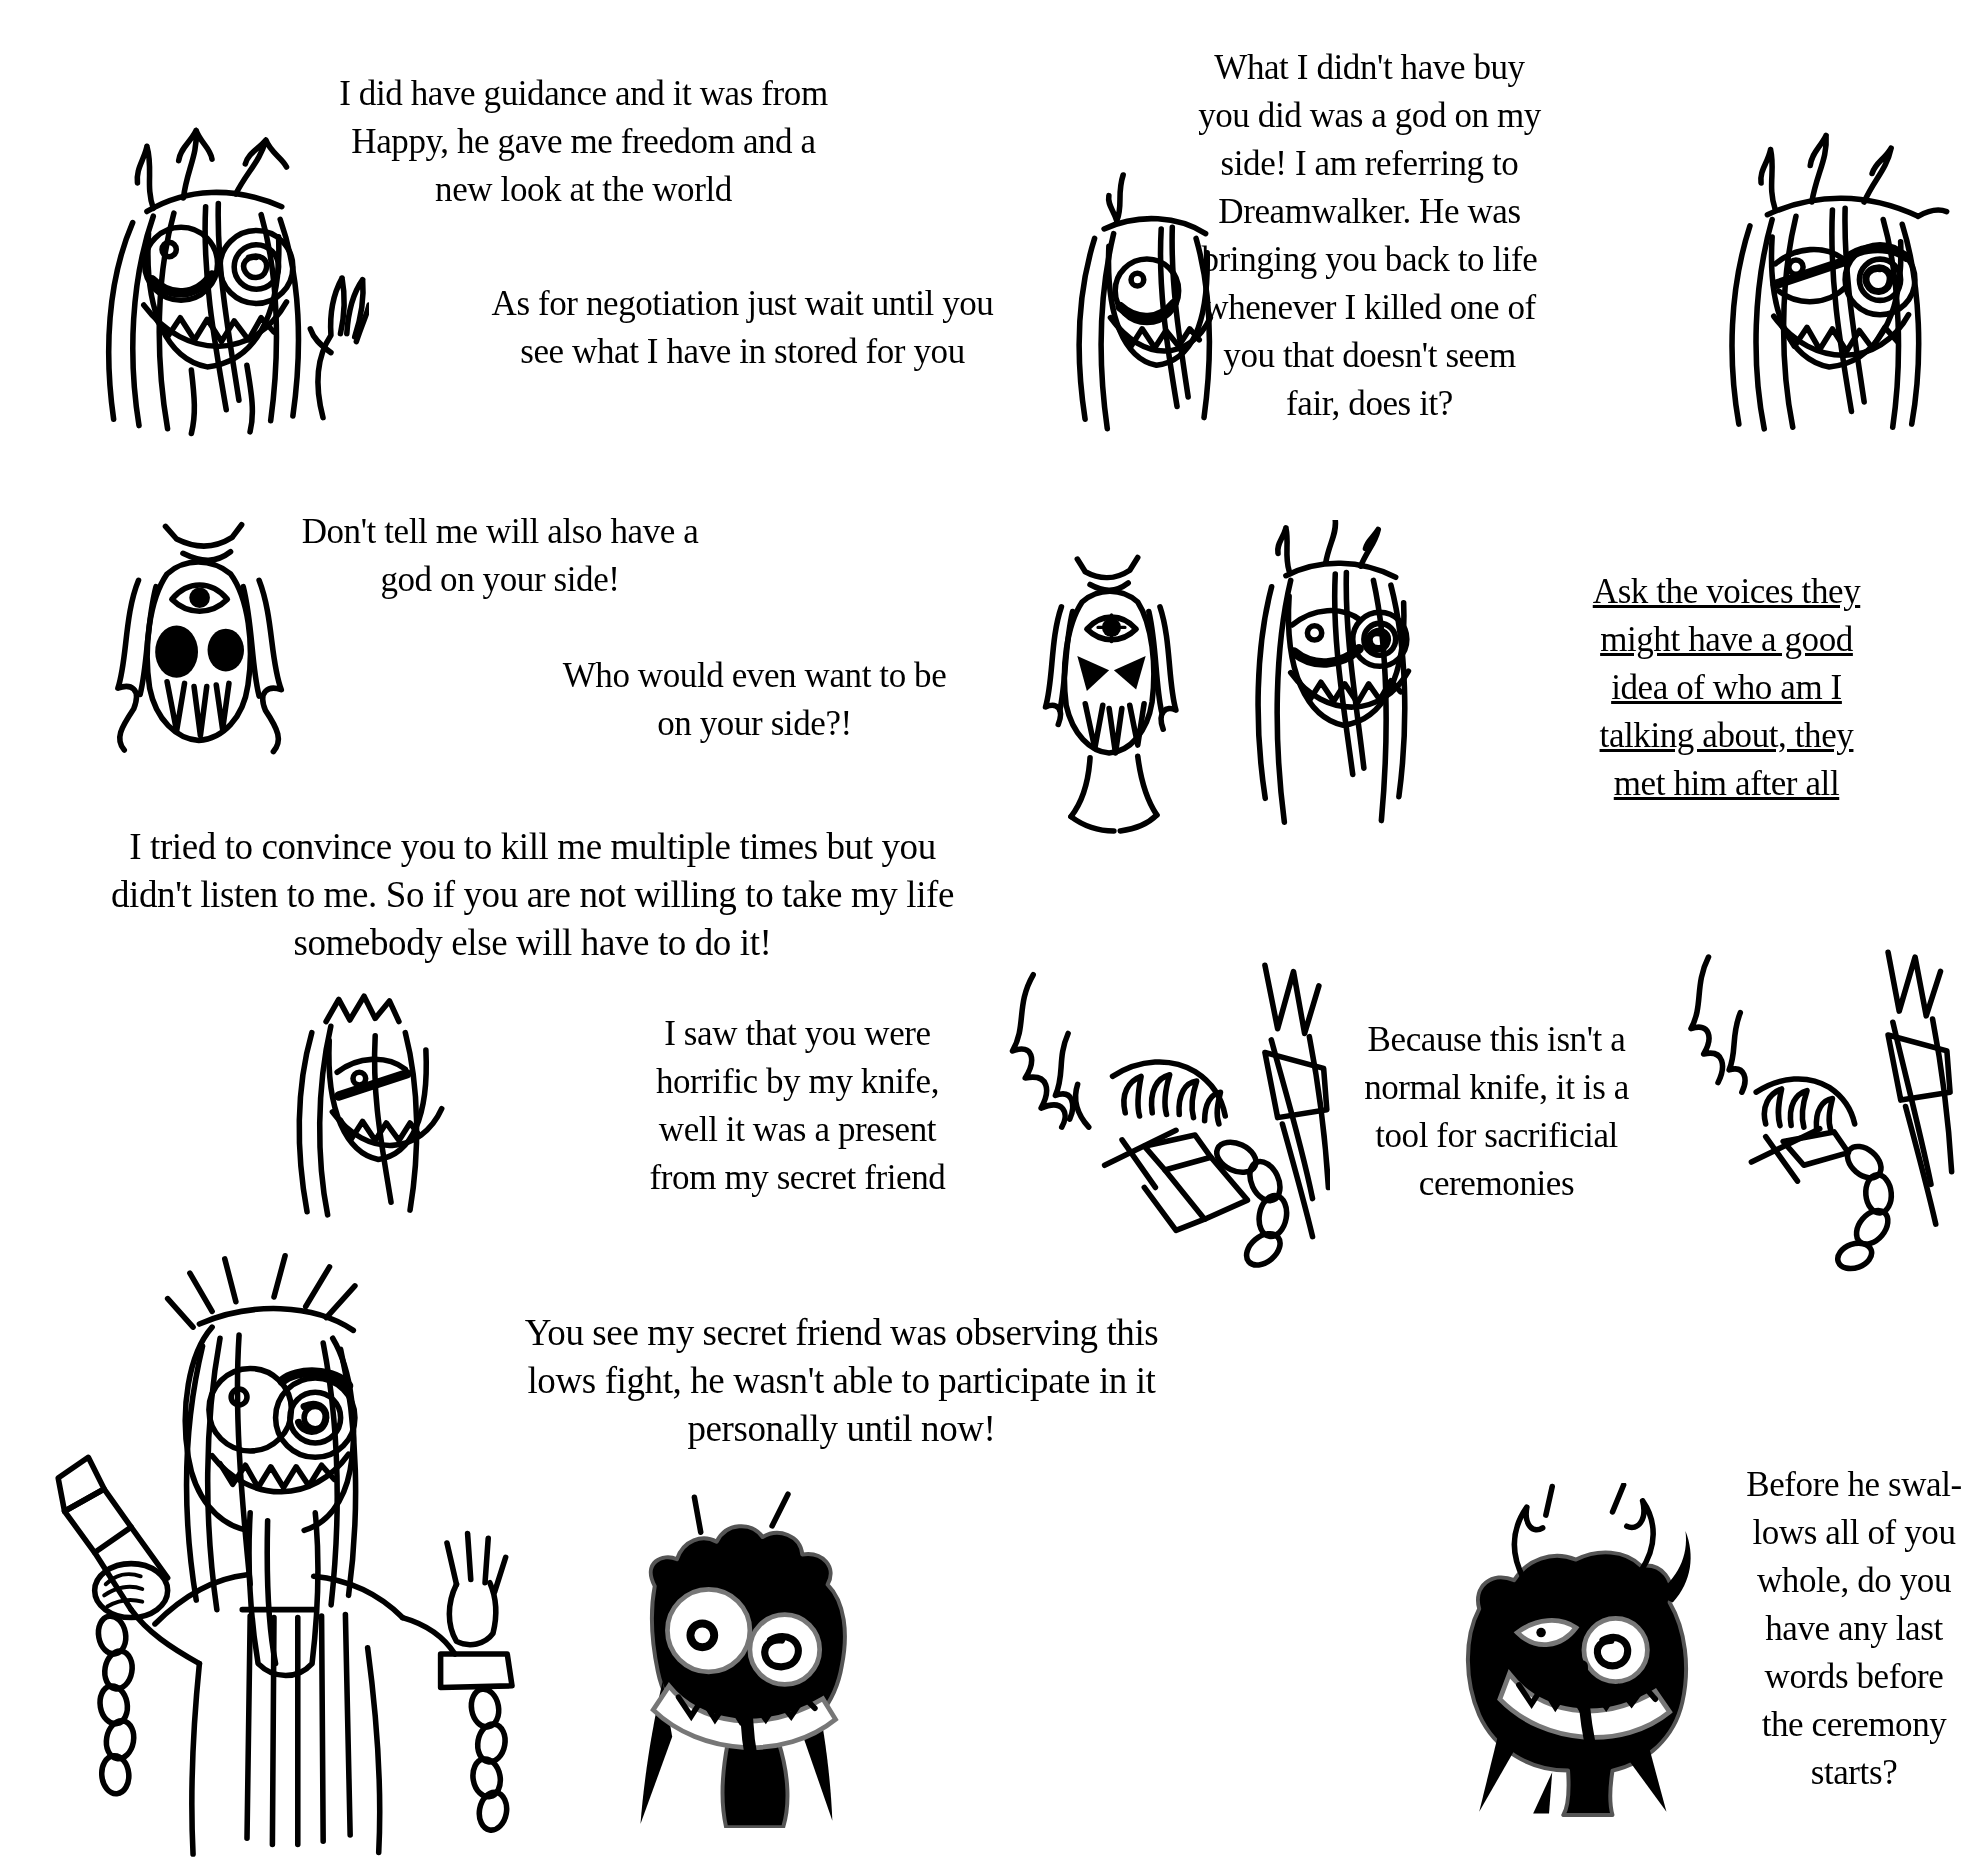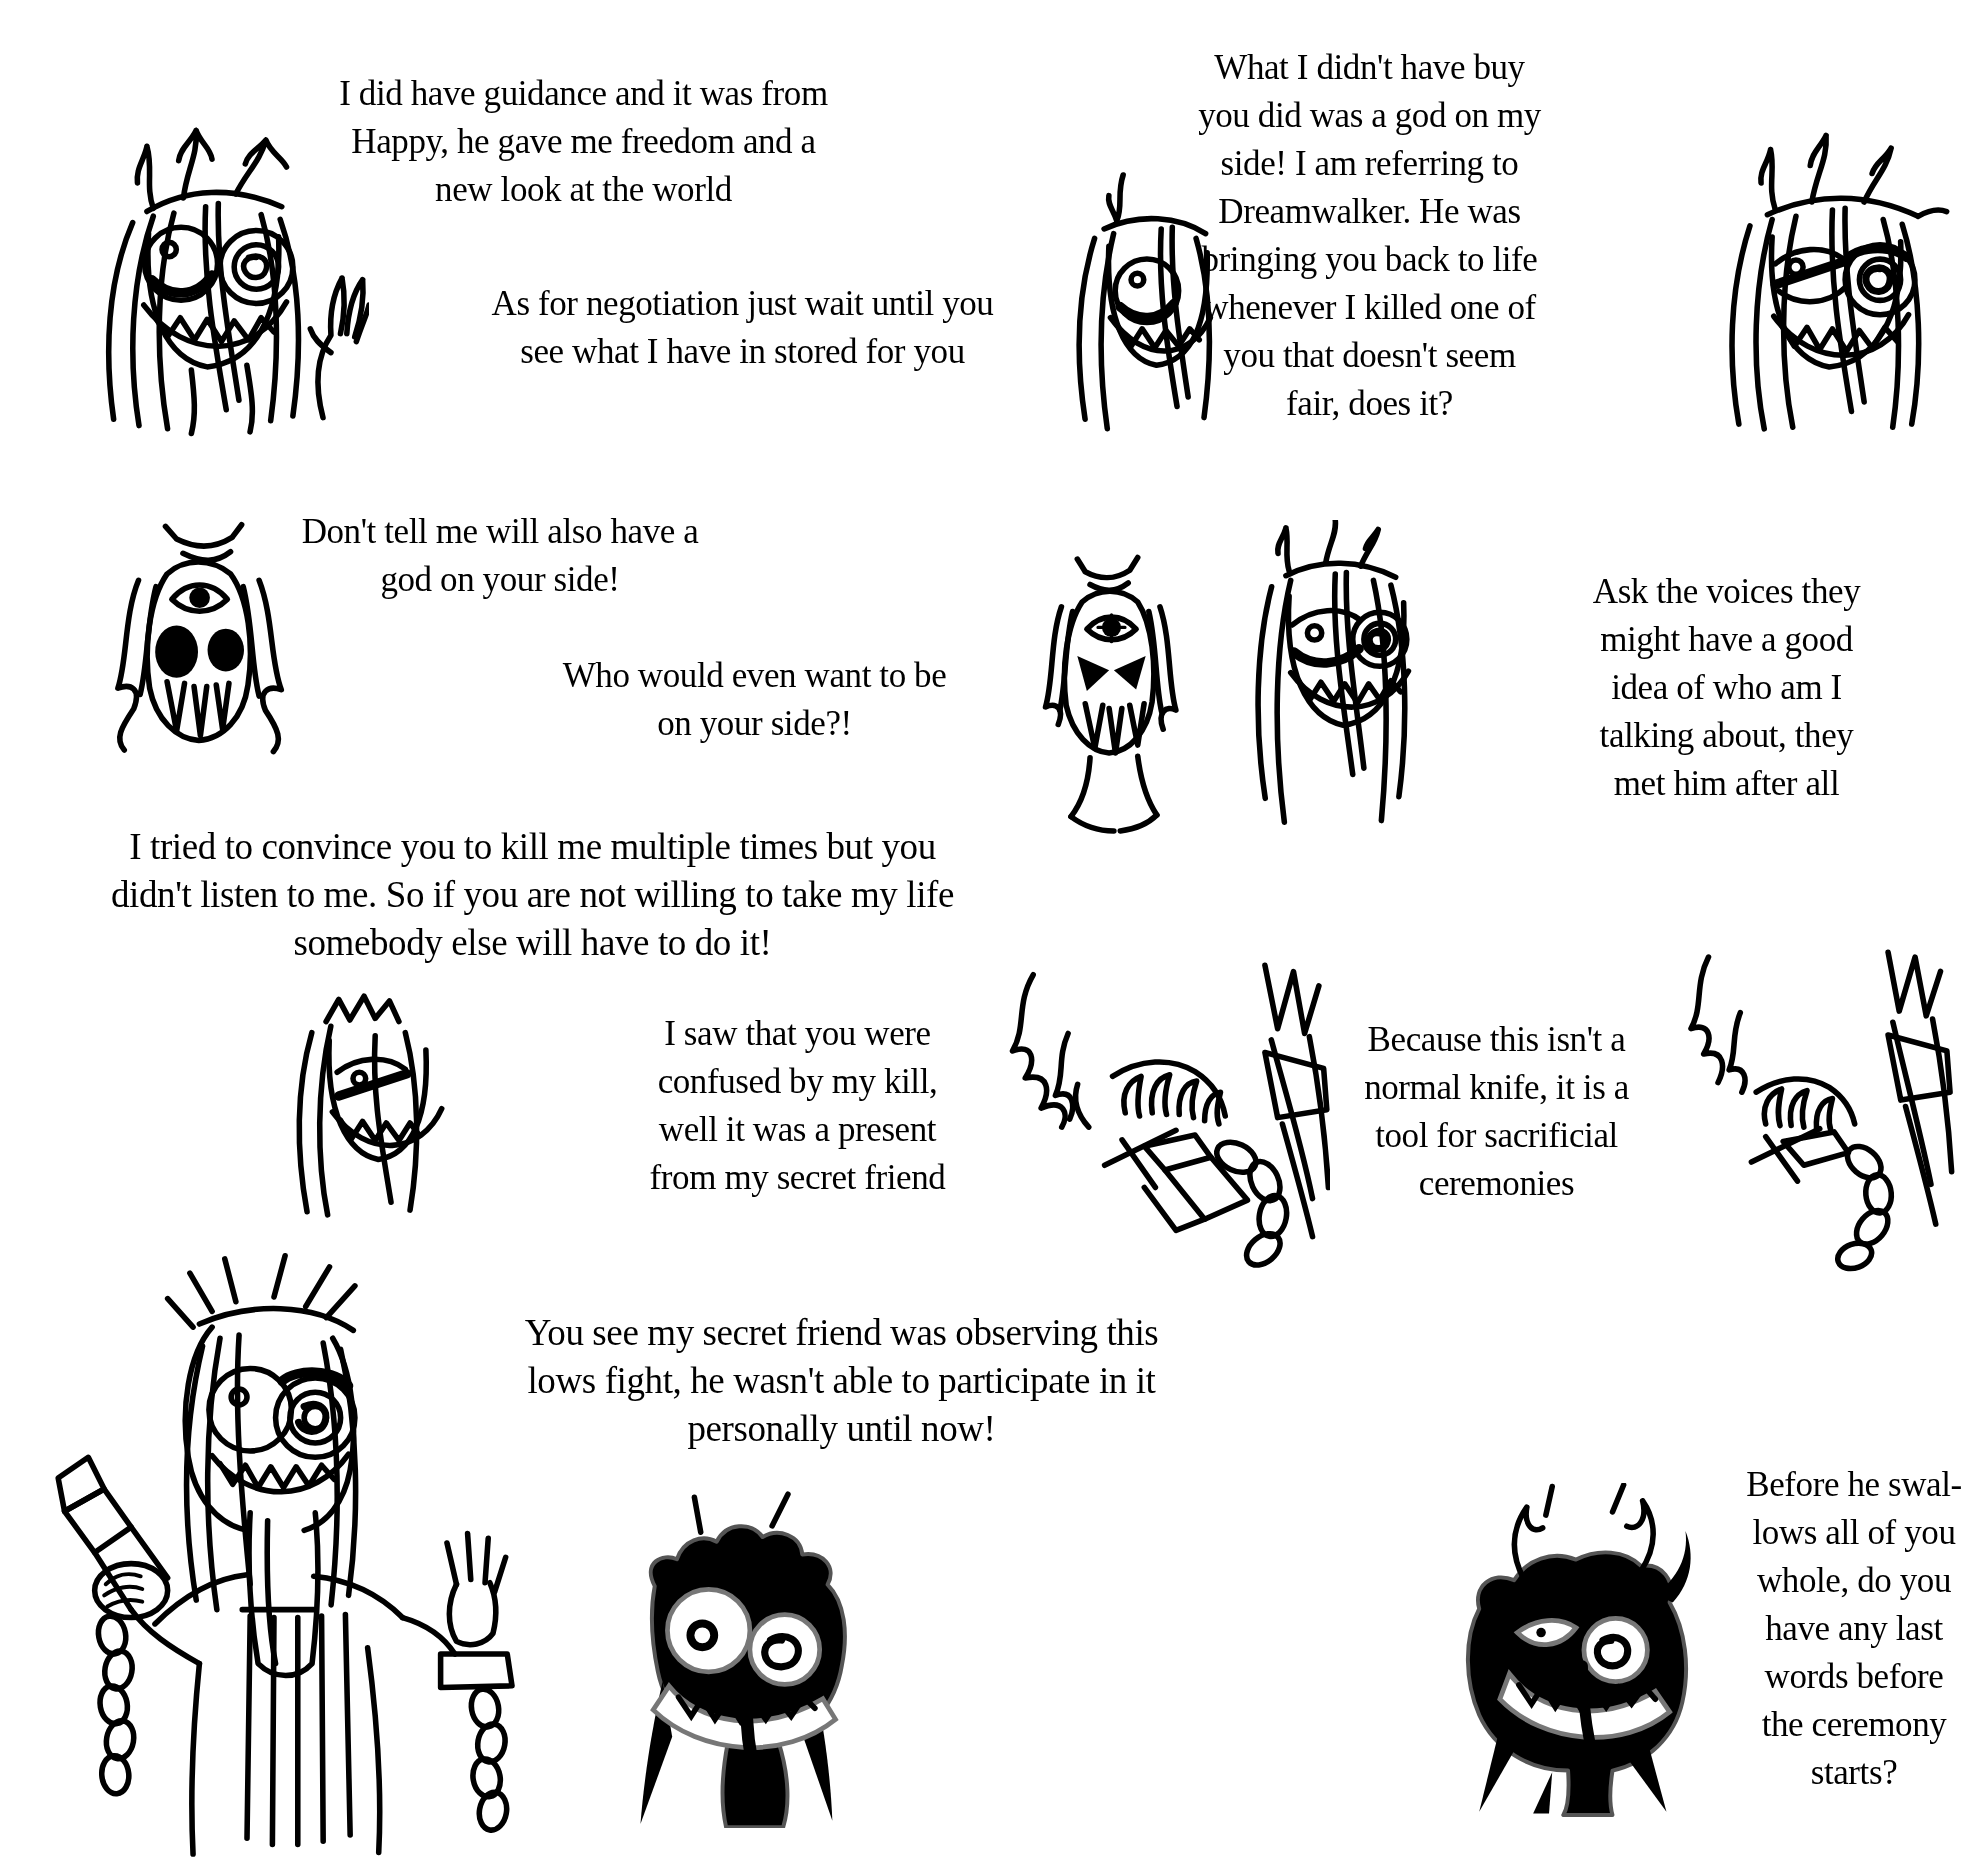--- a/index.html
+++ b/index.html
@@ -15,21 +15,21 @@
   .fillb{fill:#000;stroke:none;}
   .sil{fill:#000;stroke:#555;stroke-width:5;stroke-linejoin:round;}
   .wht{fill:#fff;stroke:#777;stroke-width:6;}
   .scrib{fill:none;stroke:#000;stroke-width:9;stroke-linecap:round;}
   
   #t1{left:262px;top:70px;width:643px;}
   #t2{left:433px;top:280px;width:619px;}
   #t3{left:1167px;top:44px;width:405px;}
   #t4{left:254px;top:508px;width:492px;}
   #t5{left:532px;top:652px;width:445px;}
-  #t6{left:1548px;top:568px;width:357px;}
+  #t6{left:1548px;top:568px;width:357px;text-decoration:underline;}
   #t7{left:48px;top:823px;width:969px;}
   #t8{left:611px;top:1010px;width:373px;}
   #t9{left:1318px;top:1016px;width:357px;}
   #t10{left:476px;top:1309px;width:731px;}
   #t11{left:848px;top:1499px;width:540px;}
   #t12{left:1723px;top:1461px;width:262px;}
   
   #dA{left:28px;top:67px;width:341px;height:373px;}
   #dB{left:1028px;top:127px;width:222px;height:318px;}
   #dC{left:1656px;top:91px;width:314px;height:345px;}
@@ -67,21 +67,21 @@
 on your side?!</div>
   <div class="txt" id="t6">Ask the voices they
 might have a good
 idea of who am I
 talking about, they
 met him after all</div>
   <div class="txt big" id="t7">I tried to convince you to kill me multiple times but you
 didn't listen to me. So if you are not willing to take my life
 somebody else will have to do it!</div>
   <div class="txt" id="t8">I saw that you were
-confused by my kill,
+horrific by my knife,
 well it was a present
 from my secret friend</div>
   <div class="txt" id="t9">Because this isn't a
 normal knife, it is a
 tool for sacrificial
 ceremonies</div>
   <div class="txt big" id="t10">You see my secret friend was observing this
 lows fight, he wasn't able to participate in it
 personally until now!</div>
   <div class="txt" id="t12">Before he swal-

